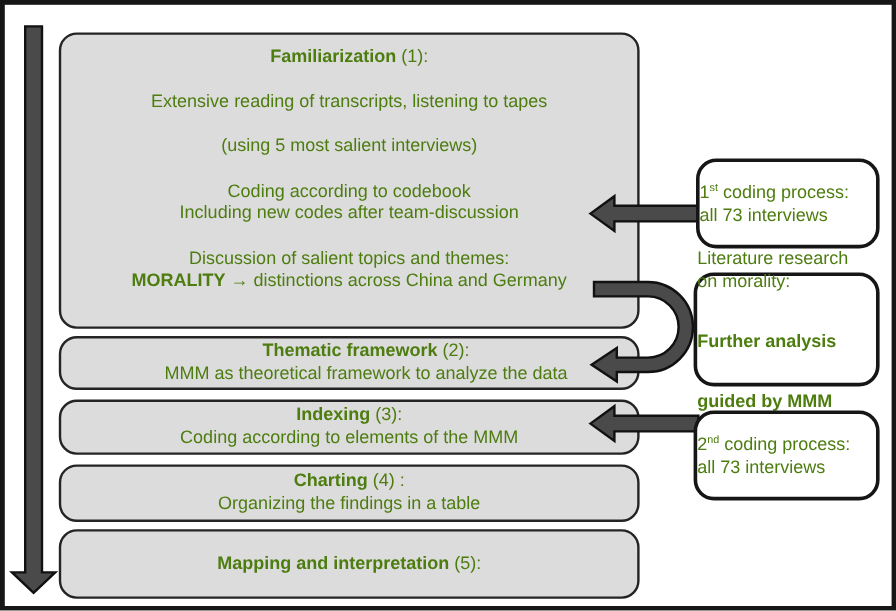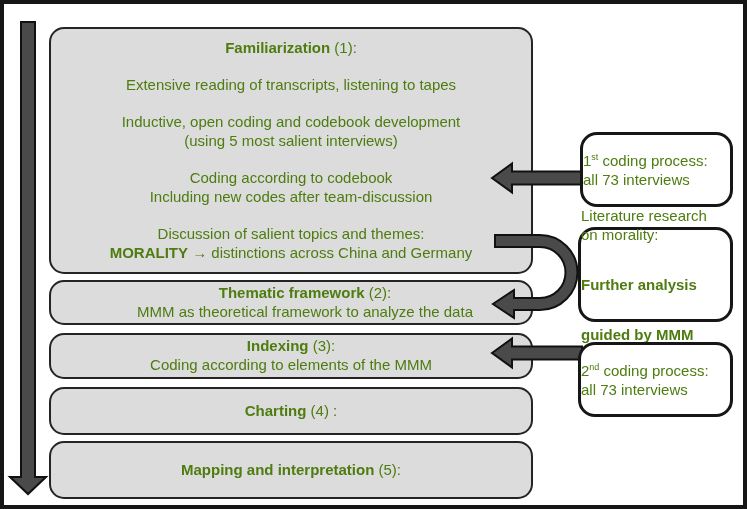--- a/index.html
+++ b/index.html
@@ -47,21 +47,20 @@
     <polygon points="21,22 35,22 35,477 46,477 28,494 10,477 21,477" fill="#4a4a4a" stroke="#111111" stroke-width="2"></polygon>
     <polygon points="492,178 512,163.5 512,171.5 582,171.5 582,184.5 512,184.5 512,192.5" fill="#4a4a4a" stroke="#111111" stroke-width="2"></polygon>
     <path d="M 495 235 H 540 A 37.5 37.5 0 0 1 540 310 H 514 V 318 L 493 304 L 514 290 V 298 H 540 A 25.5 25.5 0 0 0 540 247 H 495 Z" fill="#4a4a4a" stroke="#111111" stroke-width="2"></path>
     <polygon points="492,353 512,338.5 512,346.5 582,346.5 582,359.5 512,359.5 512,367.5" fill="#4a4a4a" stroke="#111111" stroke-width="2"></polygon>
   </svg>
 
   <div class="mainbox" id="box-fam">
     <div class="head"><b>Familiarization</b><span> (1):</span></div>
     <div class="gap">Extensive reading of transcripts, listening to tapes</div>
     <div class="gap">
-      <div>Inductive, open coding and codebook development</div>
       <div>(using 5 most salient interviews)</div>
     </div>
     <div class="gap">
       <div>Coding according to codebook</div>
       <div>Including new codes after team-discussion</div>
     </div>
     <div class="gap">
       <div>Discussion of salient topics and themes:</div>
       <div>
         <b>MORALITY</b>
@@ -76,20 +75,21 @@
     <div>MMM as theoretical framework to analyze the data</div>
   </div>
 
   <div class="mainbox stagebox" id="box-idx">
     <div class="head"><b>Indexing</b><span> (3):</span></div>
     <div>Coding according to elements of the MMM</div>
   </div>
 
   <div class="mainbox stagebox" id="box-chart">
     <div class="head"><b>Charting</b><span> (4) :</span></div>
+    <div>Organizing the findings in a table</div>
   </div>
 
   <div class="mainbox stagebox" id="box-map">
     <div class="head"><b>Mapping and interpretation</b><span> (5):</span></div>
   </div>
 
   <div class="sidebox" id="side-coding1">
     <div><span>1</span><sup>st</sup><span> coding process:</span></div>
     <div>all 73 interviews</div>
   </div>

